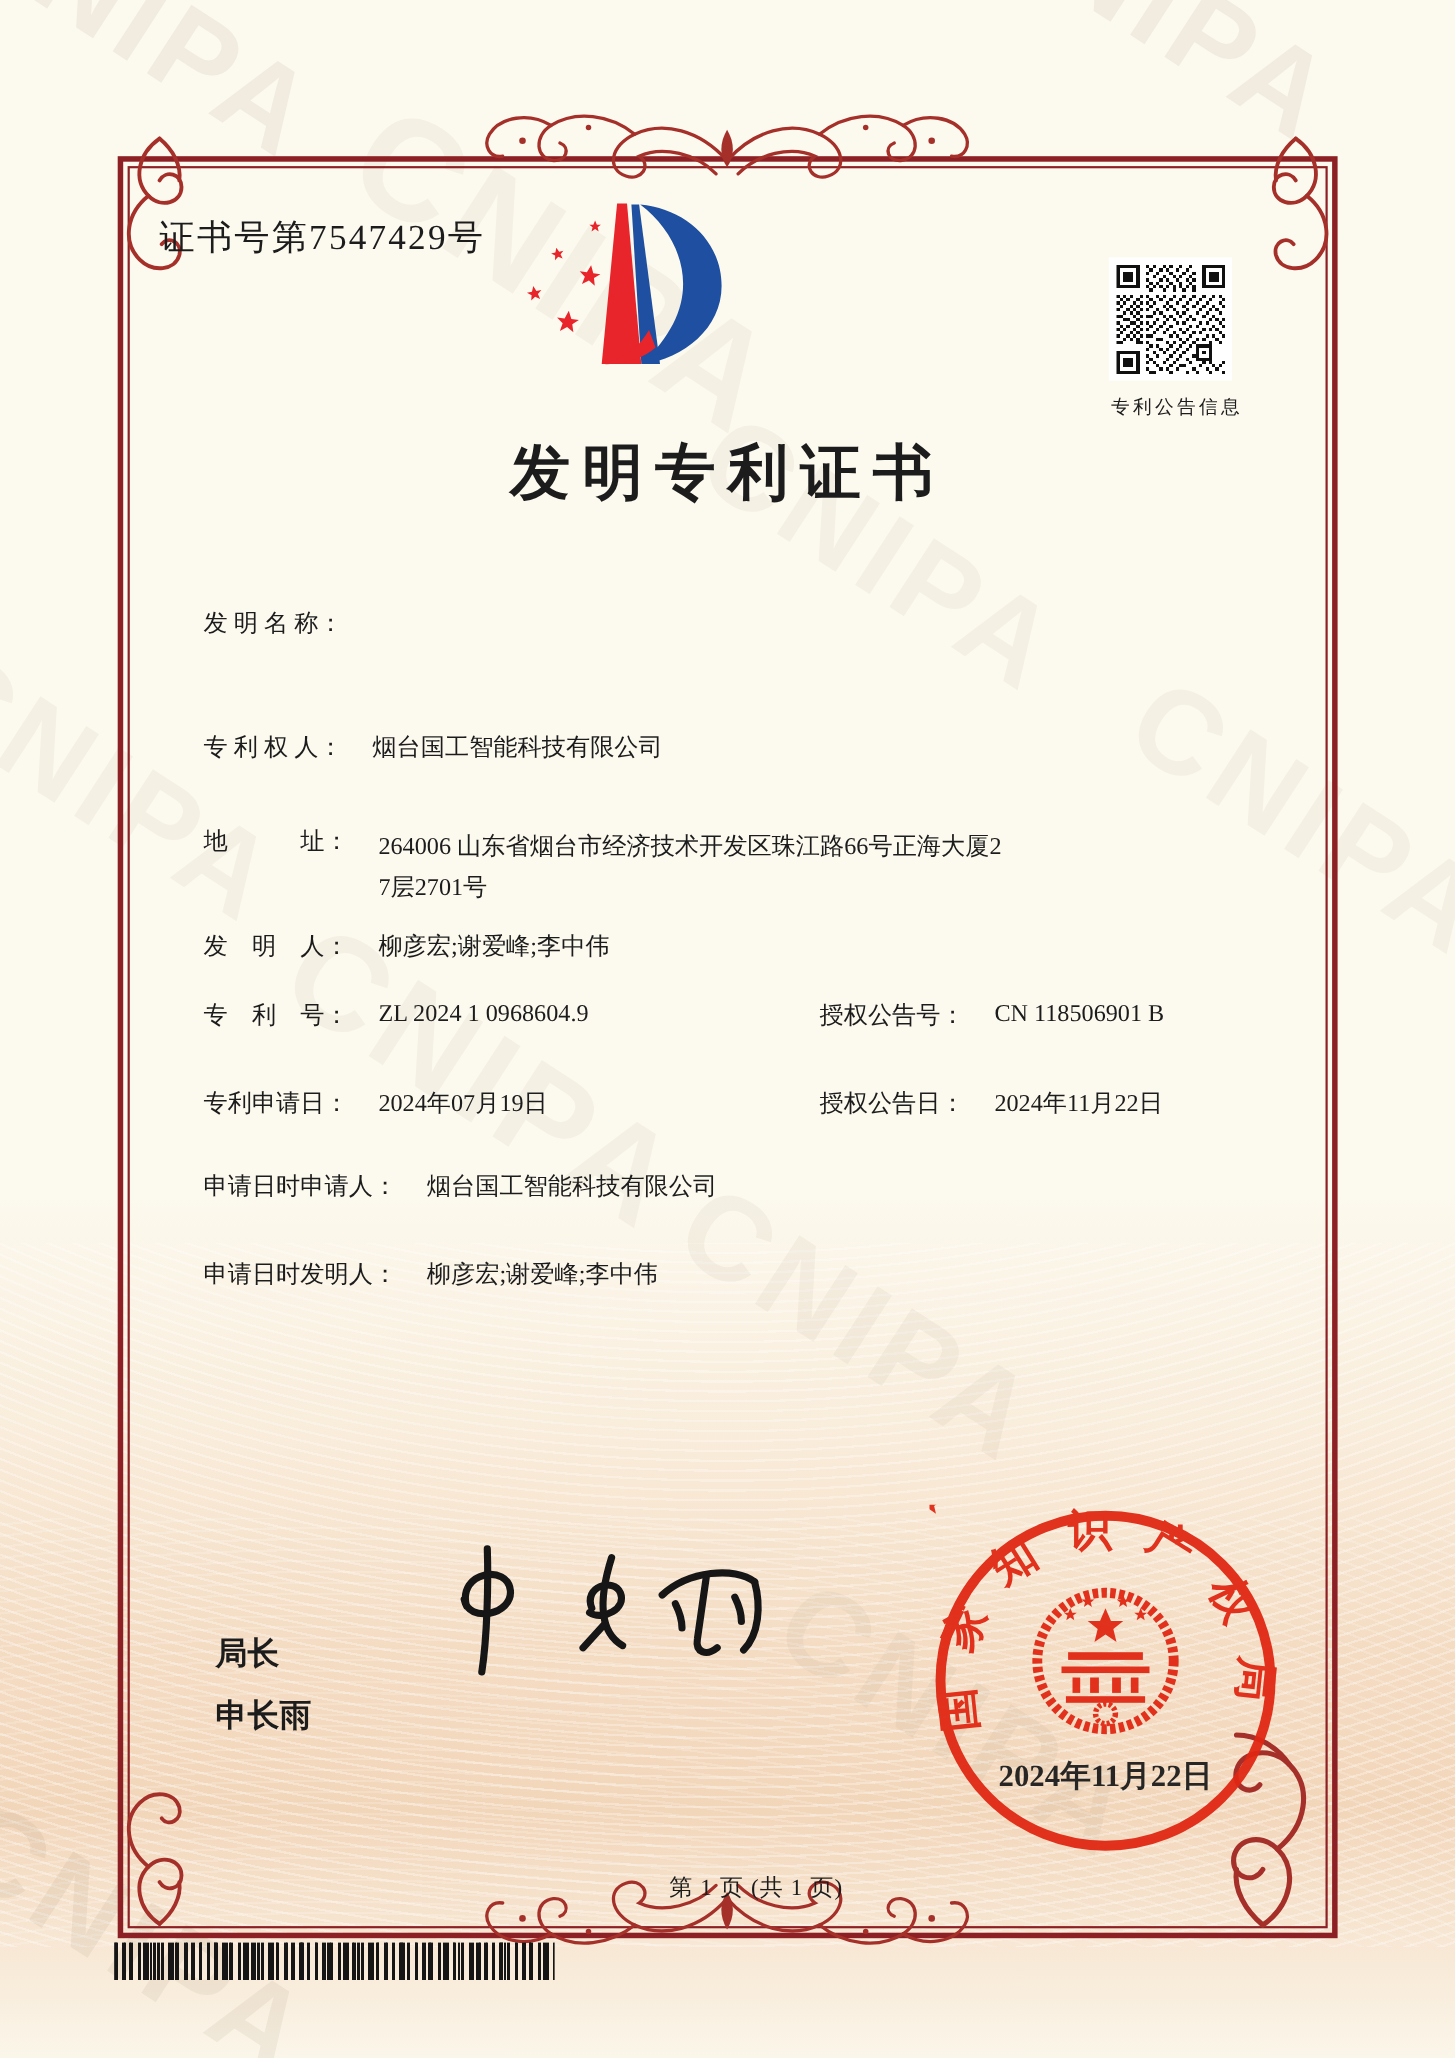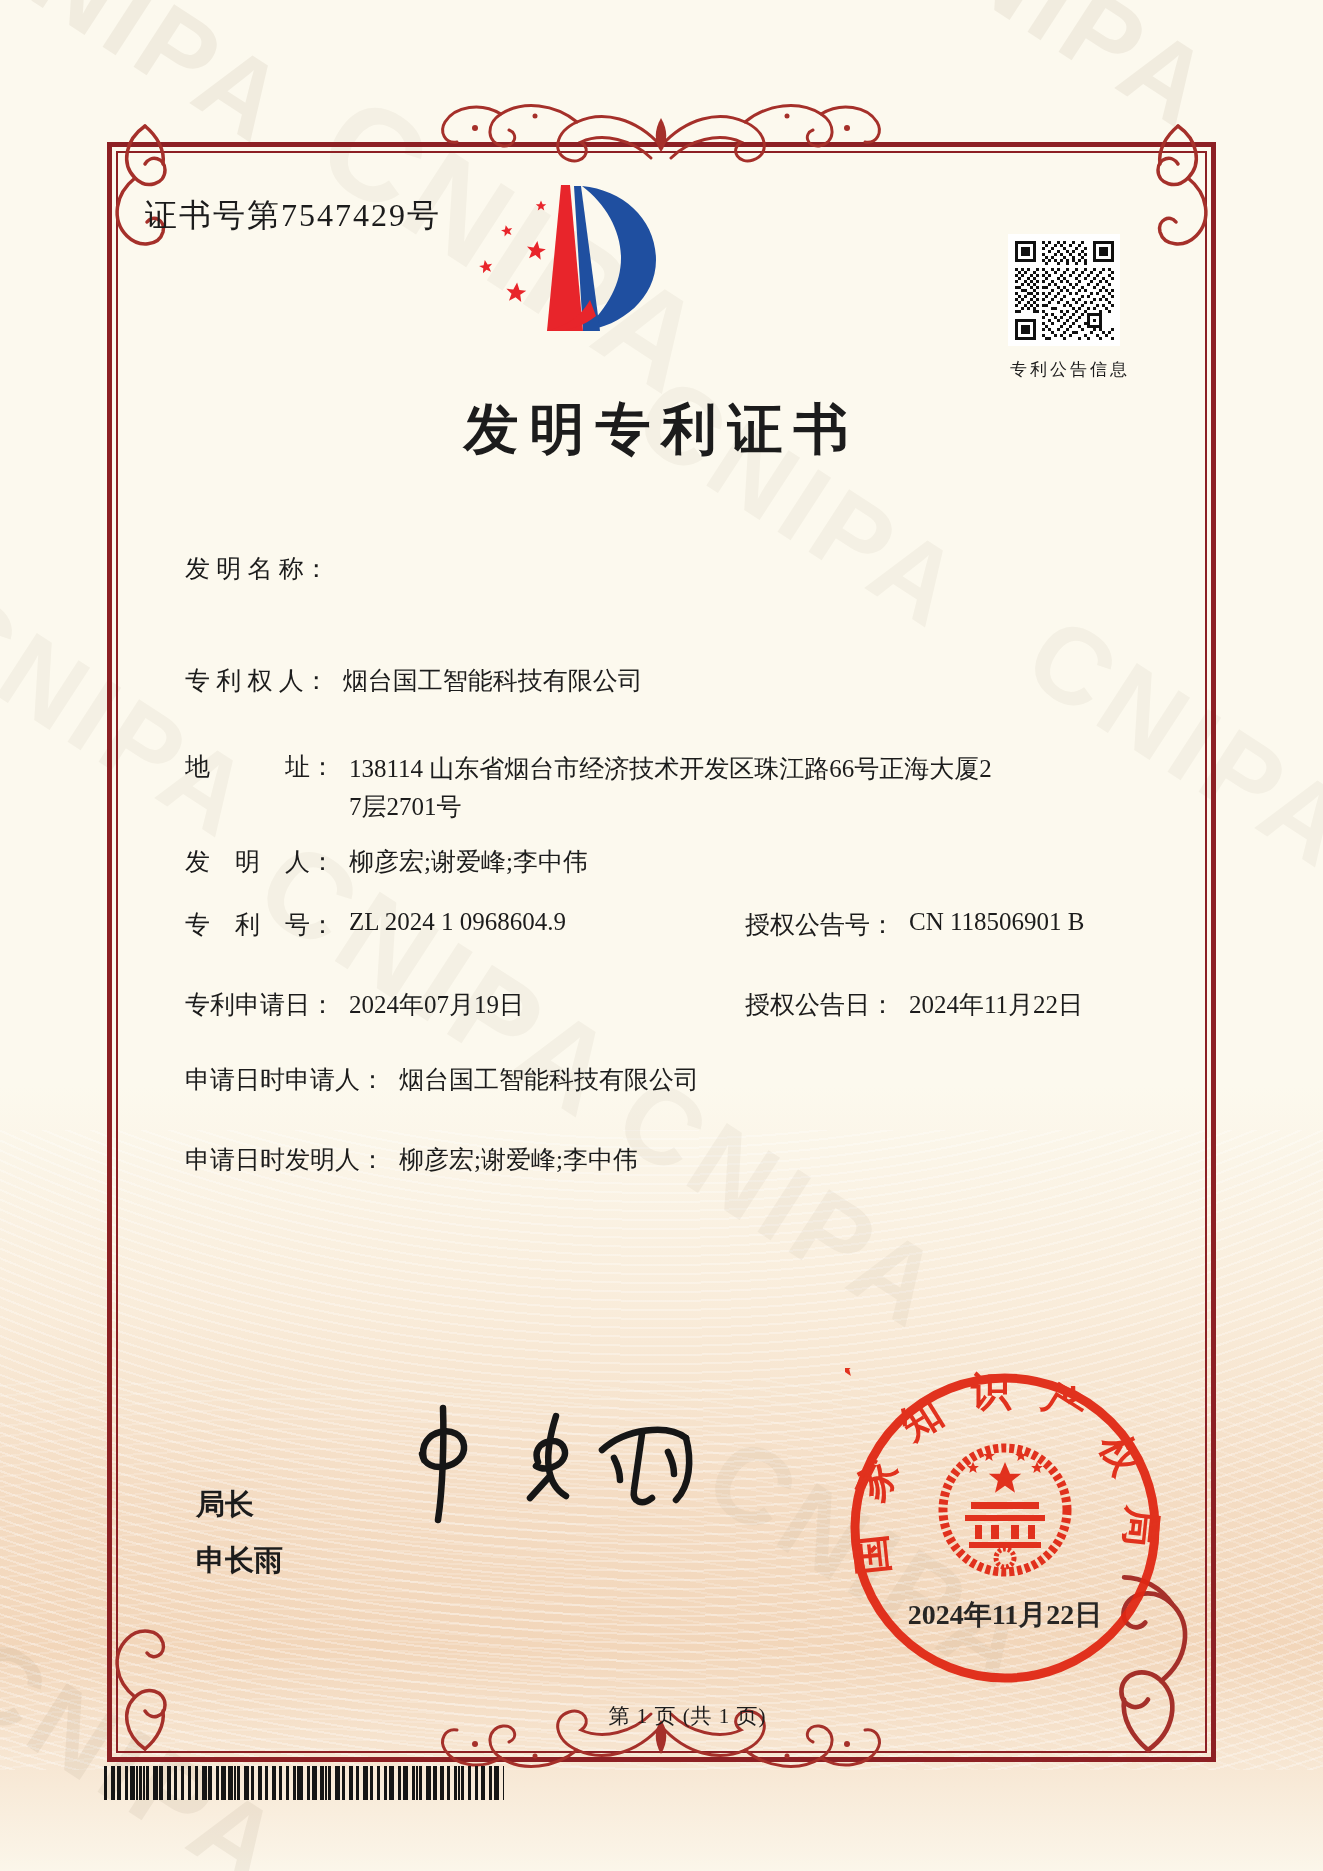--- a/index.html
+++ b/index.html
@@ -21,21 +21,21 @@
   .certno{position:absolute;left:145px;top:194px;font-size:32px;letter-spacing:2px;}
   .logo{position:absolute;left:450px;top:184px;}
   .qr-wrap{position:absolute;left:1008px;top:234px;width:112px;height:112px;background:#fff;
            display:flex;align-items:center;justify-content:center;}
   .qr rect{width:1px;height:1px;fill:#101010;}
   .qr .w7{width:7px;height:7px;fill:#101010;}
   .qr .w5{width:5px;height:5px;fill:#ffffff;}
   .qr .w3{width:3px;height:3px;fill:#101010;}
   .qr-label{position:absolute;left:1000px;top:358px;width:130px;text-align:right;font-size:17px;letter-spacing:3px;}
   .title{position:absolute;left:0;width:100%;top:393px;text-align:center;font-size:55px;font-weight:700;letter-spacing:11px;}
-  .row{position:absolute;left:185px;display:flex;align-items:flex-start;font-size:25px;}
+  .row{position:absolute;left:185px;display:flex;align-items:flex-start;font-size:22px;gap:13px;}
   .flabel{white-space:pre;}
   .fvalue{margin-left:14px;white-space:pre-line;}
   .addr .fvalue{width:690px;line-height:38px;}
   .legal{position:absolute;left:112px;top:1268px;width:1100px;font-size:25px;line-height:47px;
          white-space:pre-line;letter-spacing:.5px;}
   .director{position:absolute;left:196px;top:1476px;font:700 29px "Liberation Sans",sans-serif;line-height:56px;}
   .sig{position:absolute;left:380px;top:1398px;}
   .seal{position:absolute;left:845px;top:1368px;opacity:.94;}
   .footer-page{position:absolute;left:0;width:100%;top:1702px;text-align:center;font-size:21px;letter-spacing:1px;padding-left:26px;}
   .barcode{position:absolute;left:104px;top:1766px;width:400px;height:34px;
@@ -166,21 +166,21 @@
 
   <div class="row" style="top:552px">
     <span class="flabel">发 明 名 称：</span>
   </div>
   <div class="row" style="top:664px">
     <span class="flabel">专 利 权 人：</span>
     <span class="fvalue">烟台国工智能科技有限公司</span>
   </div>
   <div class="row addr" style="top:750px">
     <span class="flabel">地　　　址：</span>
-    <span class="fvalue">138114 山东省烟台市经济技术开发区珠江路66号正海大厦2
+    <span class="fvalue">264006 山东省烟台市经济技术开发区珠江路66号正海大厦2
 7层2701号</span>
   </div>
   <div class="row" style="top:845px">
     <span class="flabel">发　明　人：</span>
     <span class="fvalue">柳彦宏;谢爱峰;李中伟</span>
   </div>
   <div class="row" style="top:908px">
     <span class="flabel">专　利　号：</span>
     <span class="fvalue">ZL 2024 1 0968604.9</span>
   </div>

